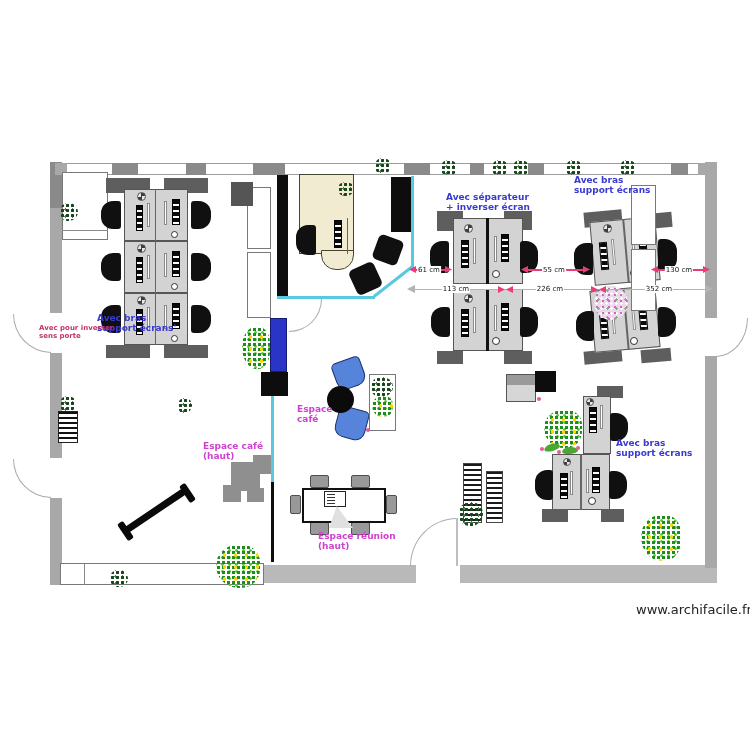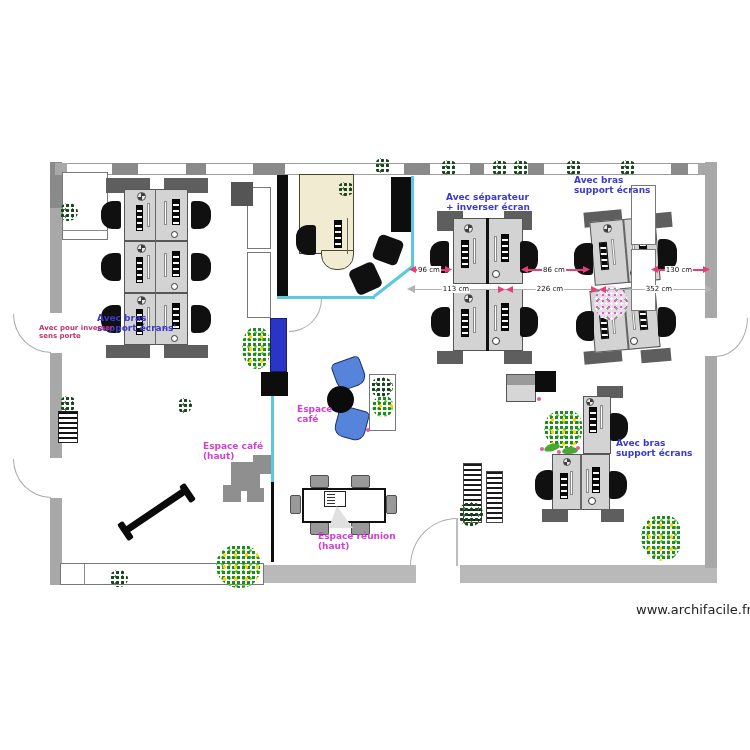--- a/index.html
+++ b/index.html
@@ -99,22 +99,22 @@
   <div class="ann c-blue a-tr">Avec bras
 support écrans</div>
   <div class="ann c-blue a-br">Avec bras
 support écrans</div>
   <div class="ann c-mag a-cafe">Espace
 café</div>
   <div class="ann c-mag a-cafehaut">Espace café
 (haut)</div>
   <div class="ann c-mag a-reunion">Espace réunion
 (haut)</div>
-  <span class="dim dl-a">96 cm</span>
-  <span class="dim dl-b">86 cm</span>
+  <span class="dim dl-a">61 cm</span>
+  <span class="dim dl-b">55 cm</span>
   <span class="dim dl-c">130 cm</span>
   <span class="dim dl-d">113 cm</span>
   <span class="dim dl-e">226 cm</span>
   <span class="dim dl-f">352 cm</span>
   <div class="watermark">www.archifacile.fr</div>
 <div class="it wall-light" style="left: 50px; top: 565px; width: 667px; height: 18px;"></div>
     <div class="it window-gap" style="left: 416px; top: 565px; width: 44px; height: 18px;"></div>
     <div class="it wall" style="left: 50px; top: 162px; width: 12px; height: 151px;"></div>
     <div class="it wall-dark" style="left: 50px; top: 162px; width: 12px; height: 46px;"></div>
     <div class="it wall" style="left: 50px; top: 353px; width: 12px; height: 105px;"></div>

